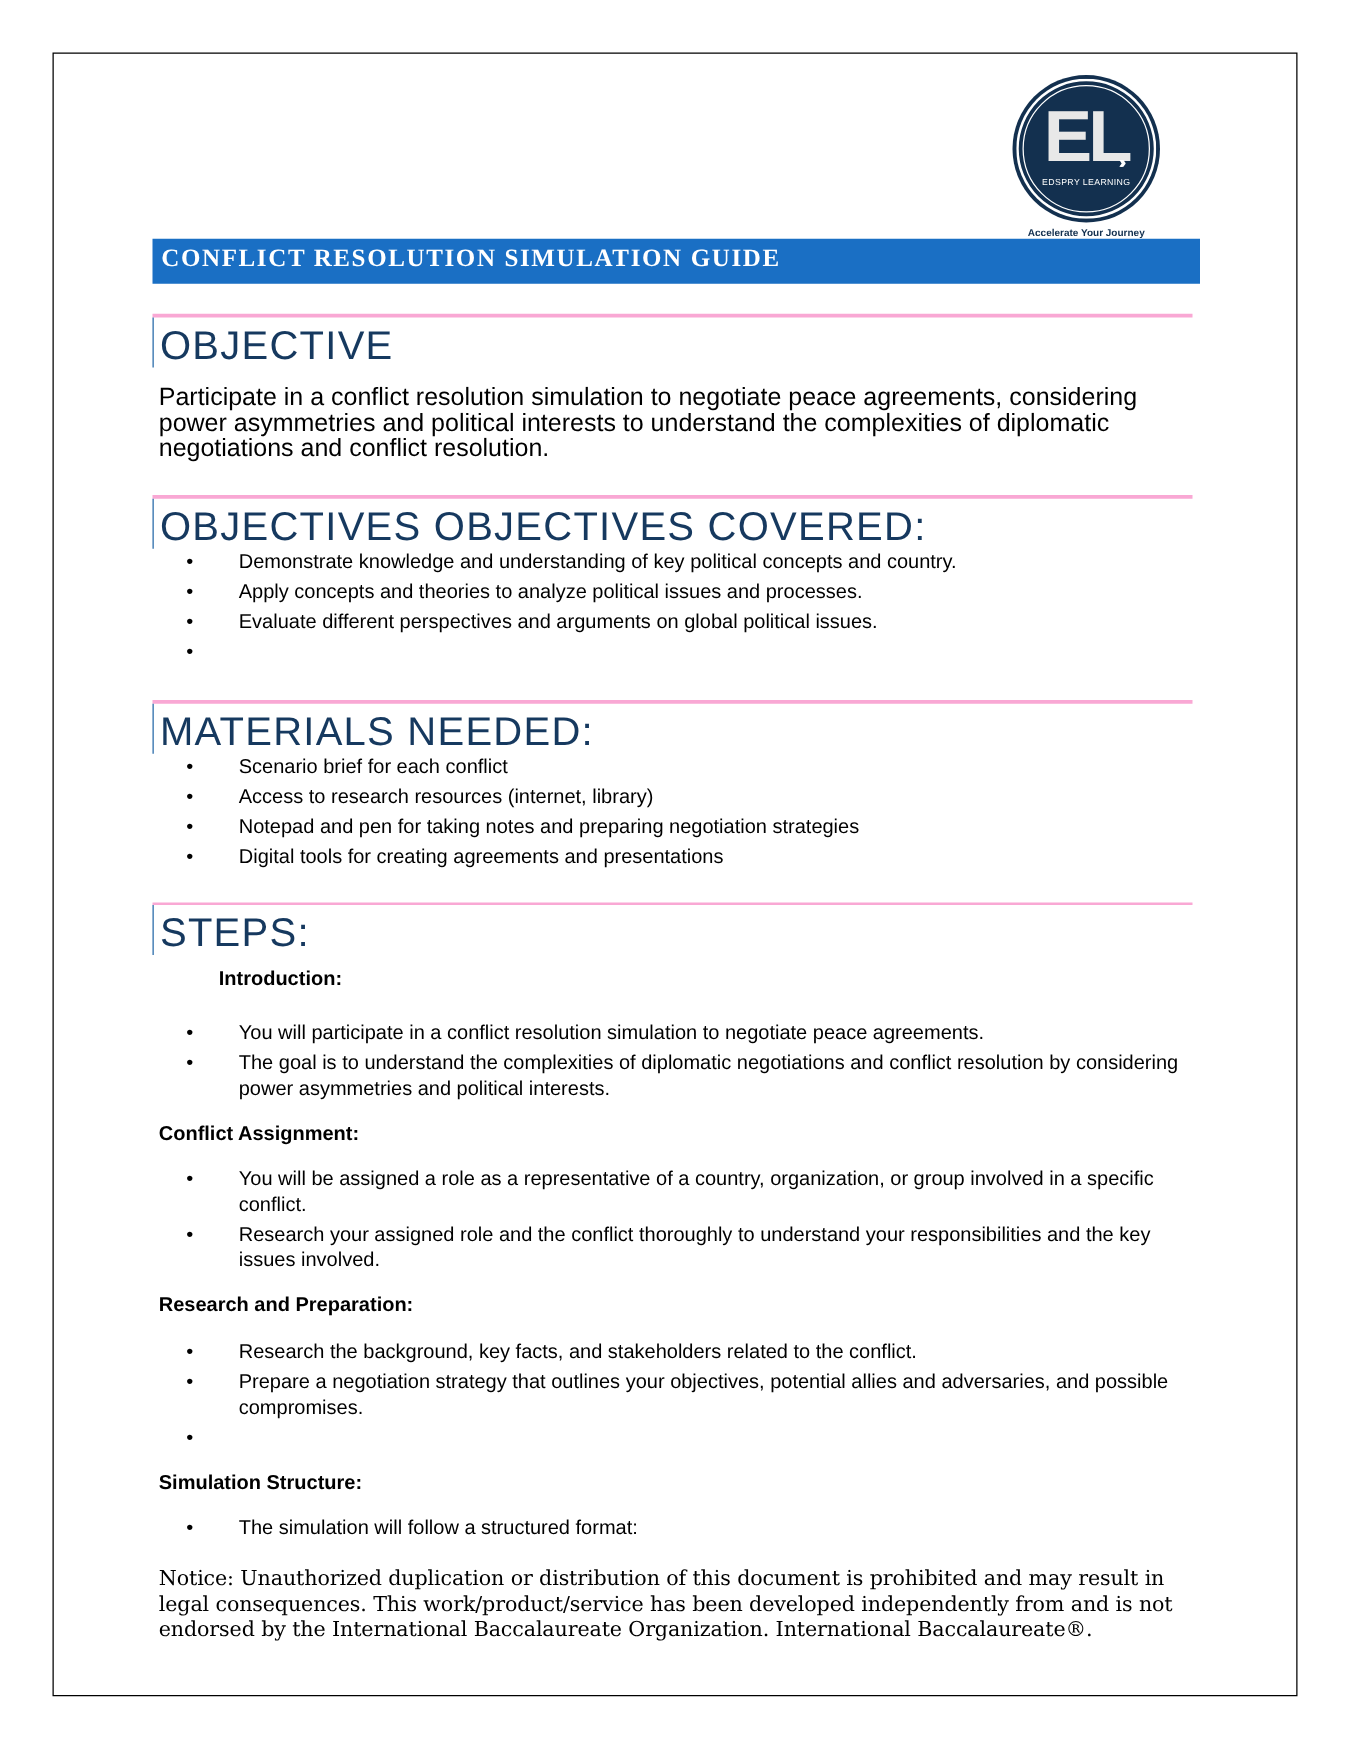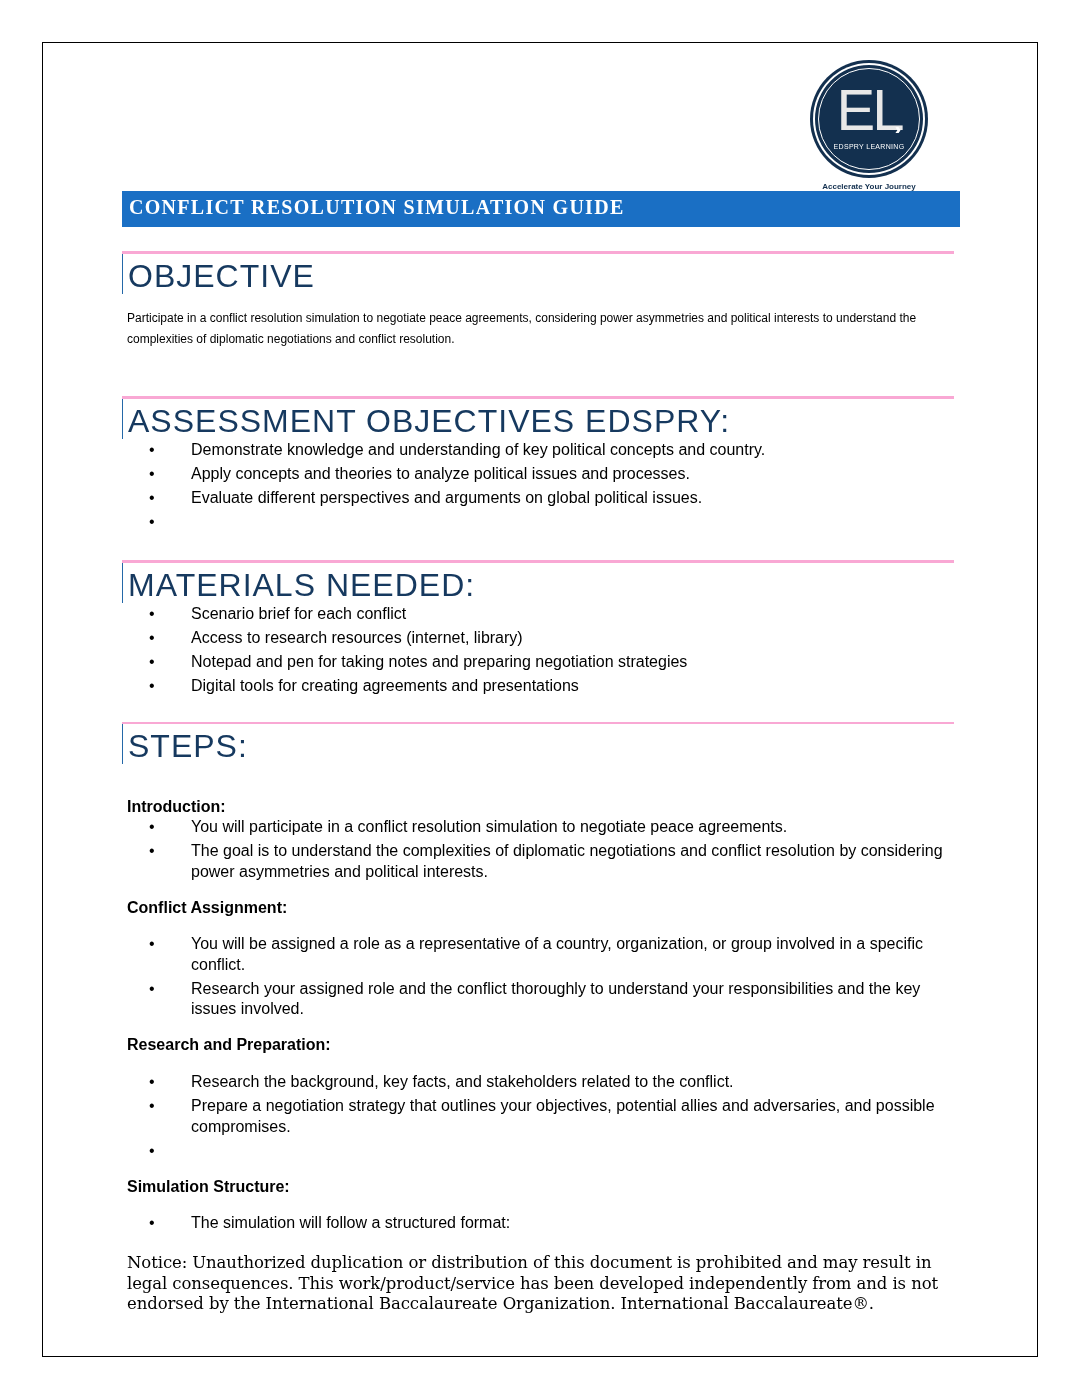--- a/index.html
+++ b/index.html
@@ -38,21 +38,21 @@
       left: 5px; top: 5px; right: 5px; bottom: 5px;
       border-radius: 50%;
       border: 1px solid #ffffff;
     }
     .logo-letters {
       position: absolute;
       left: 0; right: 0;
       top: 18px;
       text-align: center;
       font-family: "Liberation Sans", sans-serif;
-      font-weight: normal;
+      font-weight: bold;
       font-size: 58px;
       line-height: 58px;
       color: #e8e8e8;
       letter-spacing: -3px;
     }
     .logo-chevrons {
       position: absolute;
       left: 82px;
       top: 58px;
       font-size: 14px;
@@ -120,21 +120,21 @@
       font-size: 32px;
       line-height: 38px;
       letter-spacing: 1px;
       color: #16395f;
       white-space: nowrap;
     }
     .para {
       position: absolute;
       left: 127px;
       width: 830px;
-      font-size: 12px;
+      font-size: 20px;
       line-height: 20.5px;
     }
     .bullet-list {
       position: absolute;
       left: 127px;
       width: 830px;
       margin: 0;
       padding: 0;
       list-style: none;
       font-size: 16px;
@@ -186,21 +186,21 @@
 </div>
 
 <div class="section-heading" style="top:251px;">
   <div class="bar"></div>
   <div class="text">OBJECTIVE</div>
 </div>
 <div class="para" style="top:308px;">Participate in a conflict resolution simulation to negotiate peace agreements, considering power asymmetries and political interests to understand the complexities of diplomatic negotiations and conflict resolution.</div>
 
 <div class="section-heading" style="top:396px;">
   <div class="bar"></div>
-  <div class="text">ASSESSMENT OBJECTIVES EDSPRY:</div>
+  <div class="text">OBJECTIVES OBJECTIVES COVERED:</div>
 </div>
 <ul class="bullet-list" style="top:440px;">
   <li><span class="dot">•</span><span>Demonstrate knowledge and understanding of key political concepts and country.</span></li>
   <li><span class="dot">•</span><span>Apply concepts and theories to analyze political issues and processes.</span></li>
   <li><span class="dot">•</span><span>Evaluate different perspectives and arguments on global political issues.</span></li>
   <li><span class="dot">•</span></li>
 </ul>
 
 <div class="section-heading" style="top:560px;">
   <div class="bar"></div>
@@ -211,21 +211,21 @@
   <li><span class="dot">•</span><span>Access to research resources (internet, library)</span></li>
   <li><span class="dot">•</span><span>Notepad and pen for taking notes and preparing negotiation strategies</span></li>
   <li><span class="dot">•</span><span>Digital tools for creating agreements and presentations</span></li>
 </ul>
 
 <div class="section-heading" style="top:722px; border-top-width:2px;">
   <div class="bar"></div>
   <div class="text">STEPS:</div>
 </div>
 
-<div class="subheading" style="top:797px;">Introduction:</div>
+<div class="subheading" style="top:774px;margin-left:48px;">Introduction:</div>
 <ul class="bullet-list" style="top:817px;">
   <li><span class="dot">•</span><span>You will participate in a conflict resolution simulation to negotiate peace agreements.</span></li>
   <li><span class="dot">•</span><span>The goal is to understand the complexities of diplomatic negotiations and conflict resolution by considering power asymmetries and political interests.</span></li>
 </ul>
 
 <div class="subheading" style="top:898px;">Conflict Assignment:</div>
 <ul class="bullet-list" style="top:934px;">
   <li><span class="dot">•</span><span>You will be assigned a role as a representative of a country, organization, or group involved in a specific conflict.</span></li>
   <li><span class="dot">•</span><span>Research your assigned role and the conflict thoroughly to understand your responsibilities and the key issues involved.</span></li>
 </ul>

